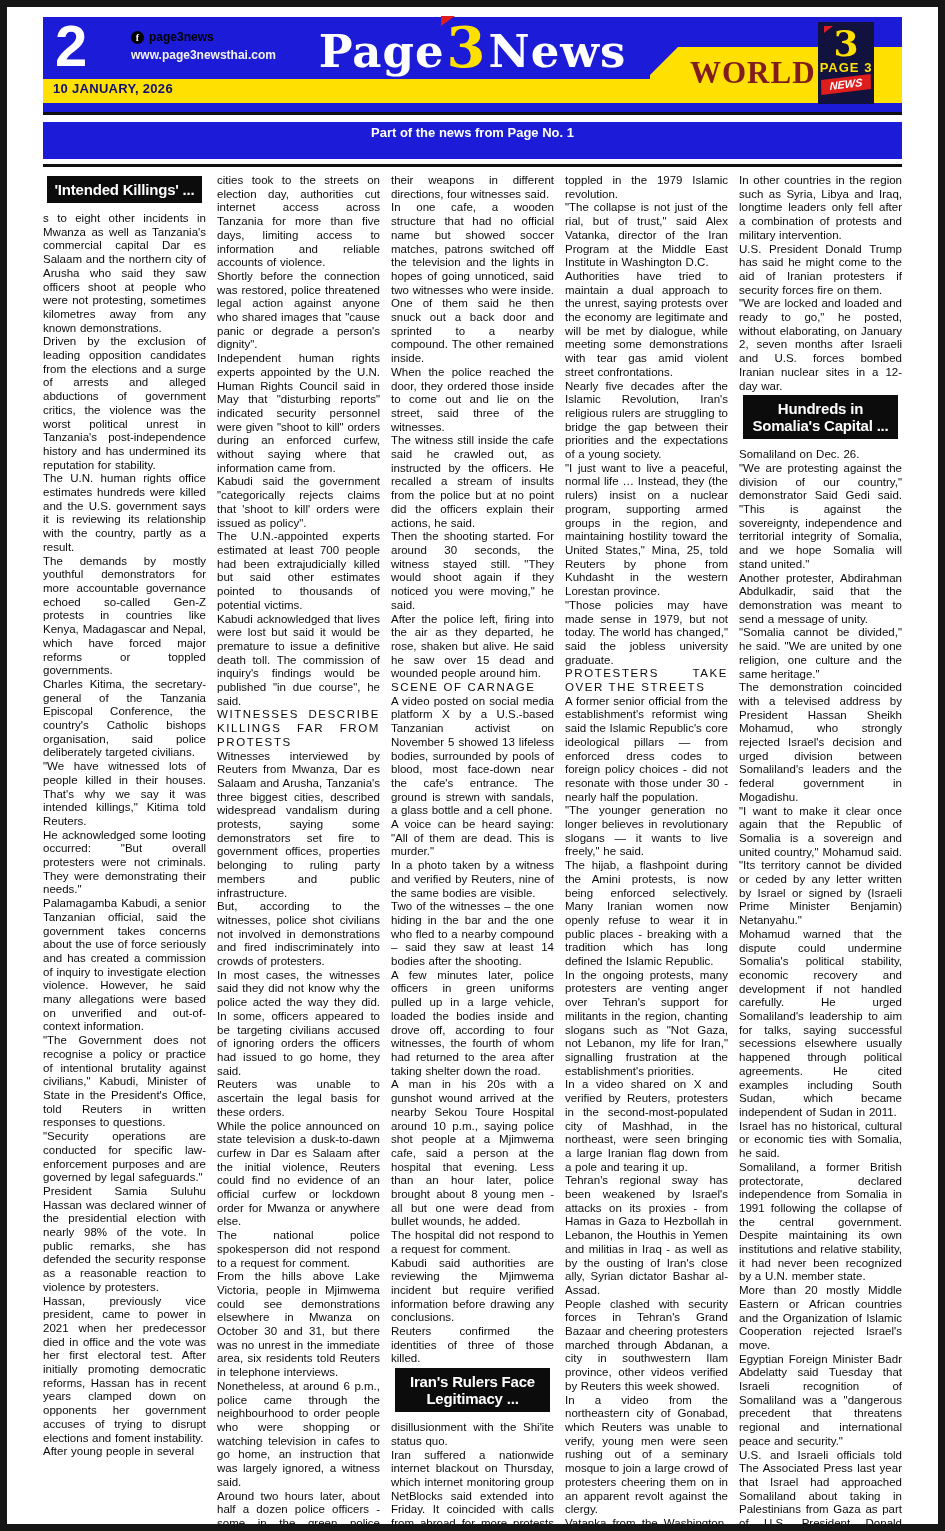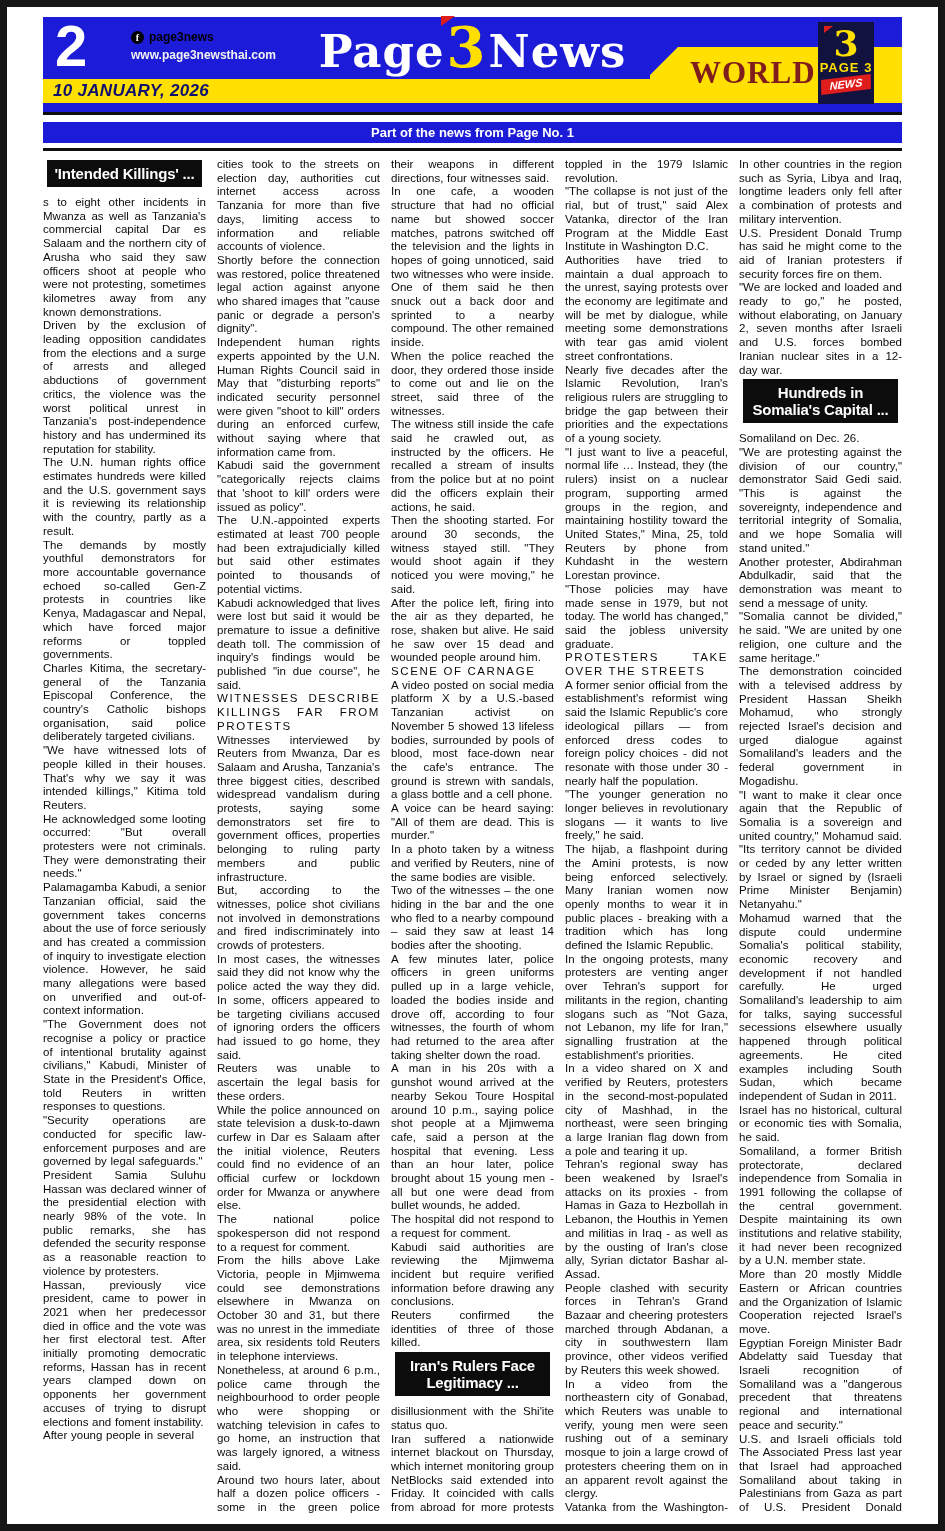--- a/index.html
+++ b/index.html
@@ -29,24 +29,24 @@
   .badge { position:absolute; right:28px; top:5px; width:56px; height:82px; background:#12123e;
     z-index:5; text-align:center; box-sizing:border-box; padding-top:1px; }
   .badge-digit { position:relative; display:inline-block; color:#ffe000; font-family:"DejaVu Serif", serif;
     font-weight:bold; font-size:36px; line-height:40px; }
   .badge-flag { position:absolute; top:3px; left:-9px; width:0; height:0;
     border-left:9px solid #e01d1d; border-bottom:7px solid transparent; }
   .badge-label { color:#ffe000; font-size:13px; font-weight:bold; letter-spacing:1px; line-height:10px; }
   .badge-ribbon { margin:4px 3px 0 3px; background:#e01d1d; color:#fff; font-style:italic;
     font-weight:bold; font-size:11px; line-height:15px; transform:rotate(-7deg) skewX(-6deg); }
   .date-strip { position:relative; height:24px; background:#ffe000; }
-  .date-text { position:absolute; left:10px; top:2px; font-size:17px; font-weight:bold; color:#10106e; letter-spacing:0.3px;font-style:italic; }
+  .date-text { position:absolute; left:10px; top:2px; font-size:13px; font-weight:bold; color:#10106e; letter-spacing:0.3px; }
   .blue-rule { height:9px; background:#1c1cd8; }
   .black-rule { height:3px; background:#101010; }
-  .subtitle-bar { margin-top:7px; height:21px; background:#1c1cd8; color:#fff; text-align:center;
+  .subtitle-bar { margin-top:7px; height:37px; background:#1c1cd8; color:#fff; text-align:center;
     font-weight:bold; font-size:13px; line-height:21px; }
   .body-rule { height:3px; background:#101010; margin-top:5px; }
   
   .cols { display:flex; gap:11px; margin:7px 36px 12px 36px; height:1358px; overflow:hidden; }
   .col { flex:1 1 0; min-width:0; overflow:hidden; }
   .para { margin:0; text-align:justify; font-size:11.5px; line-height:13.7px; color:#0b0b0b; word-spacing:0.5px; }
   .subhead { margin:0; text-align:justify; font-size:11.5px; line-height:13.7px; color:#0b0b0b; letter-spacing:1.6px; }
   .headline { background:#0c0c0c; color:#ffffff; text-align:center; font-weight:bold; font-size:15px;
     line-height:17px; padding:5px 3px; margin:2px 4px 9px 4px; letter-spacing:-0.2px; }
 </style>
@@ -135,56 +135,56 @@
         <p class="para">When the police reached the door, they ordered those inside to come out and lie on the street, said three of the witnesses.</p>
         <p class="para">The witness still inside the cafe said he crawled out, as instructed by the officers. He recalled a stream of insults from the police but at no point did the officers explain their actions, he said.</p>
         <p class="para">Then the shooting started. For around 30 seconds, the witness stayed still. "They would shoot again if they noticed you were moving," he said.</p>
         <p class="para">After the police left, firing into the air as they departed, he rose, shaken but alive. He said he saw over 15 dead and wounded people around him.</p>
         <p class="subhead">SCENE OF CARNAGE</p>
         <p class="para">A video posted on social media platform X by a U.S.-based Tanzanian activist on November 5 showed 13 lifeless bodies, surrounded by pools of blood, most face-down near the cafe's entrance. The ground is strewn with sandals, a glass bottle and a cell phone.</p>
         <p class="para">A voice can be heard saying: "All of them are dead. This is murder."</p>
         <p class="para">In a photo taken by a witness and verified by Reuters, nine of the same bodies are visible.</p>
         <p class="para">Two of the witnesses – the one hiding in the bar and the one who fled to a nearby compound – said they saw at least 14 bodies after the shooting.</p>
         <p class="para">A few minutes later, police officers in green uniforms pulled up in a large vehicle, loaded the bodies inside and drove off, according to four witnesses, the fourth of whom had returned to the area after taking shelter down the road.</p>
-        <p class="para">A man in his 20s with a gunshot wound arrived at the nearby Sekou Toure Hospital around 10 p.m., saying police shot people at a Mjimwema cafe, said a person at the hospital that evening. Less than an hour later, police brought about 15 young men - all but one were dead from bullet wounds, he added.</p>
+        <p class="para">A man in his 20s with a gunshot wound arrived at the nearby Sekou Toure Hospital around 10 p.m., saying police shot people at a Mjimwema cafe, said a person at the hospital that evening. Less than an hour later, police brought about 8 young men - all but one were dead from bullet wounds, he added.</p>
         <p class="para">The hospital did not respond to a request for comment.</p>
         <p class="para">Kabudi said authorities are reviewing the Mjimwema incident but require verified information before drawing any conclusions.</p>
         <p class="para">Reuters confirmed the identities of three of those killed.</p>
         <div class="headline">Iran's Rulers Face Legitimacy ...</div>
         <p class="para">disillusionment with the Shi'ite status quo.</p>
         <p class="para">Iran suffered a nationwide internet blackout on Thursday, which internet monitoring group NetBlocks said extended into Friday.  It coincided with calls from abroad for more protests from Reza Pahlavi, the son of Iran's last shah who was</p>
       </div>
       <div class="col">
         <p class="para">toppled in the 1979 Islamic revolution.</p>
         <p class="para">"The collapse is not just of the rial, but of trust," said Alex Vatanka, director of the Iran Program at the Middle East Institute in Washington D.C.</p>
         <p class="para">Authorities have tried to maintain a dual approach to the unrest, saying protests over the economy are legitimate and will be met by dialogue, while meeting some demonstrations with tear gas amid violent street confrontations.</p>
         <p class="para">Nearly five decades after the Islamic Revolution, Iran's religious rulers are struggling to bridge the gap between their priorities and the expectations of a young society.</p>
         <p class="para">"I just want to live a peaceful, normal life … Instead, they (the rulers) insist on a nuclear program, supporting armed groups in the region, and maintaining hostility toward the United States," Mina, 25, told Reuters by phone from Kuhdasht in the western Lorestan province.</p>
         <p class="para">"Those policies may have made sense in 1979, but not today. The world has changed," said the jobless university graduate.</p>
         <p class="subhead">PROTESTERS TAKE OVER THE STREETS</p>
         <p class="para">A former senior official from the establishment's reformist wing said the Islamic Republic's core ideological pillars — from enforced dress codes to foreign policy choices - did not resonate with those under 30 - nearly half the population.</p>
         <p class="para">"The younger generation no longer believes in revolutionary slogans — it wants to live freely," he said.</p>
-        <p class="para">The hijab, a flashpoint during the Amini protests, is now being enforced selectively. Many Iranian women now openly months to wear it in public places - breaking with a tradition which has long defined the Islamic Republic.</p>
+        <p class="para">The hijab, a flashpoint during the Amini protests, is now being enforced selectively. Many Iranian women now openly refuse to wear it in public places - breaking with a tradition which has long defined the Islamic Republic.</p>
         <p class="para">In the ongoing protests, many protesters are venting anger over Tehran's support for militants in the region, chanting slogans such as "Not Gaza, not Lebanon, my life for Iran," signalling frustration at the establishment's priorities.</p>
         <p class="para">In a video shared on X and verified by Reuters, protesters in the second-most-populated city of Mashhad, in the northeast, were seen bringing a large Iranian flag down from a pole and tearing it up.</p>
         <p class="para">Tehran's regional sway has been weakened by Israel's attacks on its proxies - from Hamas in Gaza to Hezbollah in Lebanon, the Houthis in Yemen and militias in Iraq - as well as by the ousting of Iran's close ally, Syrian dictator Bashar al-Assad.</p>
         <p class="para">People clashed with security forces in Tehran's Grand Bazaar and cheering protesters marched through Abdanan, a city in southwestern Ilam province, other videos verified by Reuters this week showed.</p>
         <p class="para">In a video from the northeastern city of Gonabad, which Reuters was unable to verify, young men were seen rushing out of a seminary mosque to join a large crowd of protesters cheering them on in an apparent revolt against the clergy.</p>
         <p class="para">Vatanka from the Washington-based Middle East Institute said the Iranian clerical system had survived repeated protest cycles by repression and tactical concessions but the strategy was reaching its limits.</p>
       </div>
       <div class="col">
         <p class="para">In other countries in the region such as Syria, Libya and Iraq, longtime leaders only fell after a combination of protests and military intervention.</p>
         <p class="para">U.S. President Donald Trump has said he might come to the aid of Iranian protesters if security forces fire on them.</p>
         <p class="para">"We are locked and loaded and ready to go," he posted, without elaborating, on January 2, seven months after Israeli and U.S. forces bombed Iranian nuclear sites in a 12-day war.</p>
         <div class="headline">Hundreds in Somalia's Capital ...</div>
         <p class="para">Somaliland on Dec. 26.</p>
         <p class="para">"We are protesting against the division of our country," demonstrator Said Gedi said. "This is against the sovereignty, independence and territorial integrity of Somalia, and we hope Somalia will stand united."</p>
         <p class="para">Another protester, Abdirahman Abdulkadir, said that the demonstration was meant to send a message of unity.</p>
         <p class="para">"Somalia cannot be divided," he said. "We are united by one religion, one culture and the same heritage."</p>
-        <p class="para">The demonstration coincided with a televised address by President Hassan Sheikh Mohamud, who strongly rejected Israel's decision and urged dialogue against Somaliland's leaders and the federal government in Mogadishu.</p>
+        <p class="para">The demonstration coincided with a televised address by President Hassan Sheikh Mohamud, who strongly rejected Israel's decision and urged division between Somaliland's leaders and the federal government in Mogadishu.</p>
         <p class="para">"I want to make it clear once again that the Republic of Somalia is a sovereign and united country," Mohamud said. "Its territory cannot be divided or ceded by any letter written by Israel or signed by (Israeli Prime Minister Benjamin) Netanyahu."</p>
         <p class="para">Mohamud warned that the dispute could undermine Somalia's political stability, economic recovery and development if not handled carefully. He urged Somaliland's leadership to aim for talks, saying successful secessions elsewhere usually happened through political agreements. He cited examples including South Sudan, which became independent of Sudan in 2011.</p>
         <p class="para">Israel has no historical, cultural or economic ties with Somalia, he said.</p>
         <p class="para">Somaliland, a former British protectorate, declared independence from Somalia in 1991 following the collapse of the central government. Despite maintaining its own institutions and relative stability, it had never been recognized by a U.N. member state.</p>
         <p class="para">More than 20 mostly Middle Eastern or African countries and the Organization of Islamic Cooperation rejected Israel's move.</p>
         <p class="para">Egyptian Foreign Minister Badr Abdelatty said Tuesday that Israeli recognition of Somaliland was a "dangerous precedent that threatens regional and international peace and security."</p>
         <p class="para">U.S. and Israeli officials told The Associated Press last year that Israel had approached Somaliland about taking in Palestinians from Gaza as part of U.S. President Donald Trump's plan at the time to resettle the territory's population. Somalia's foreign ministry says such a proposal has neither been discussed nor considered.</p>
       </div>
     </div>
 

